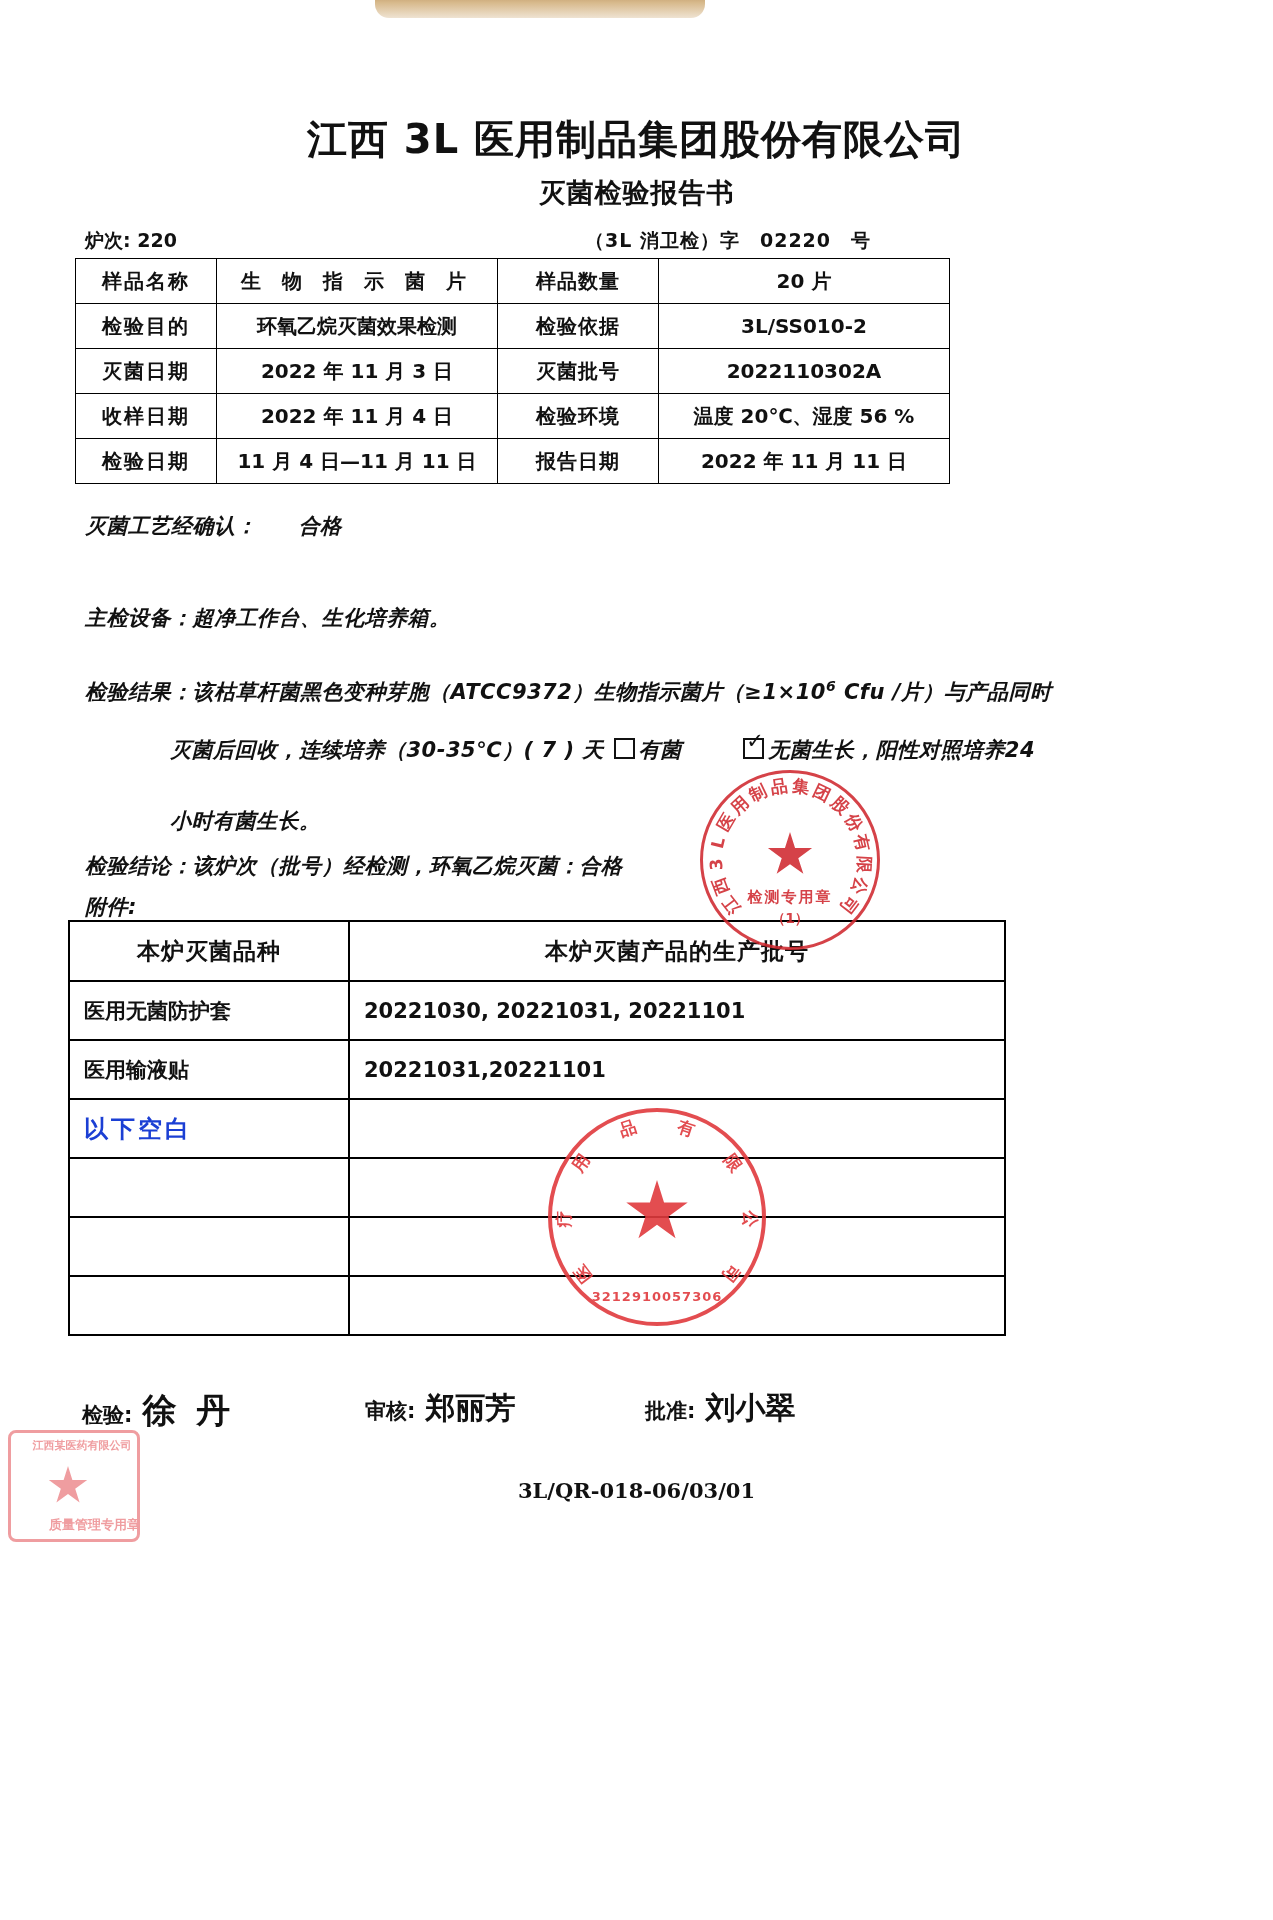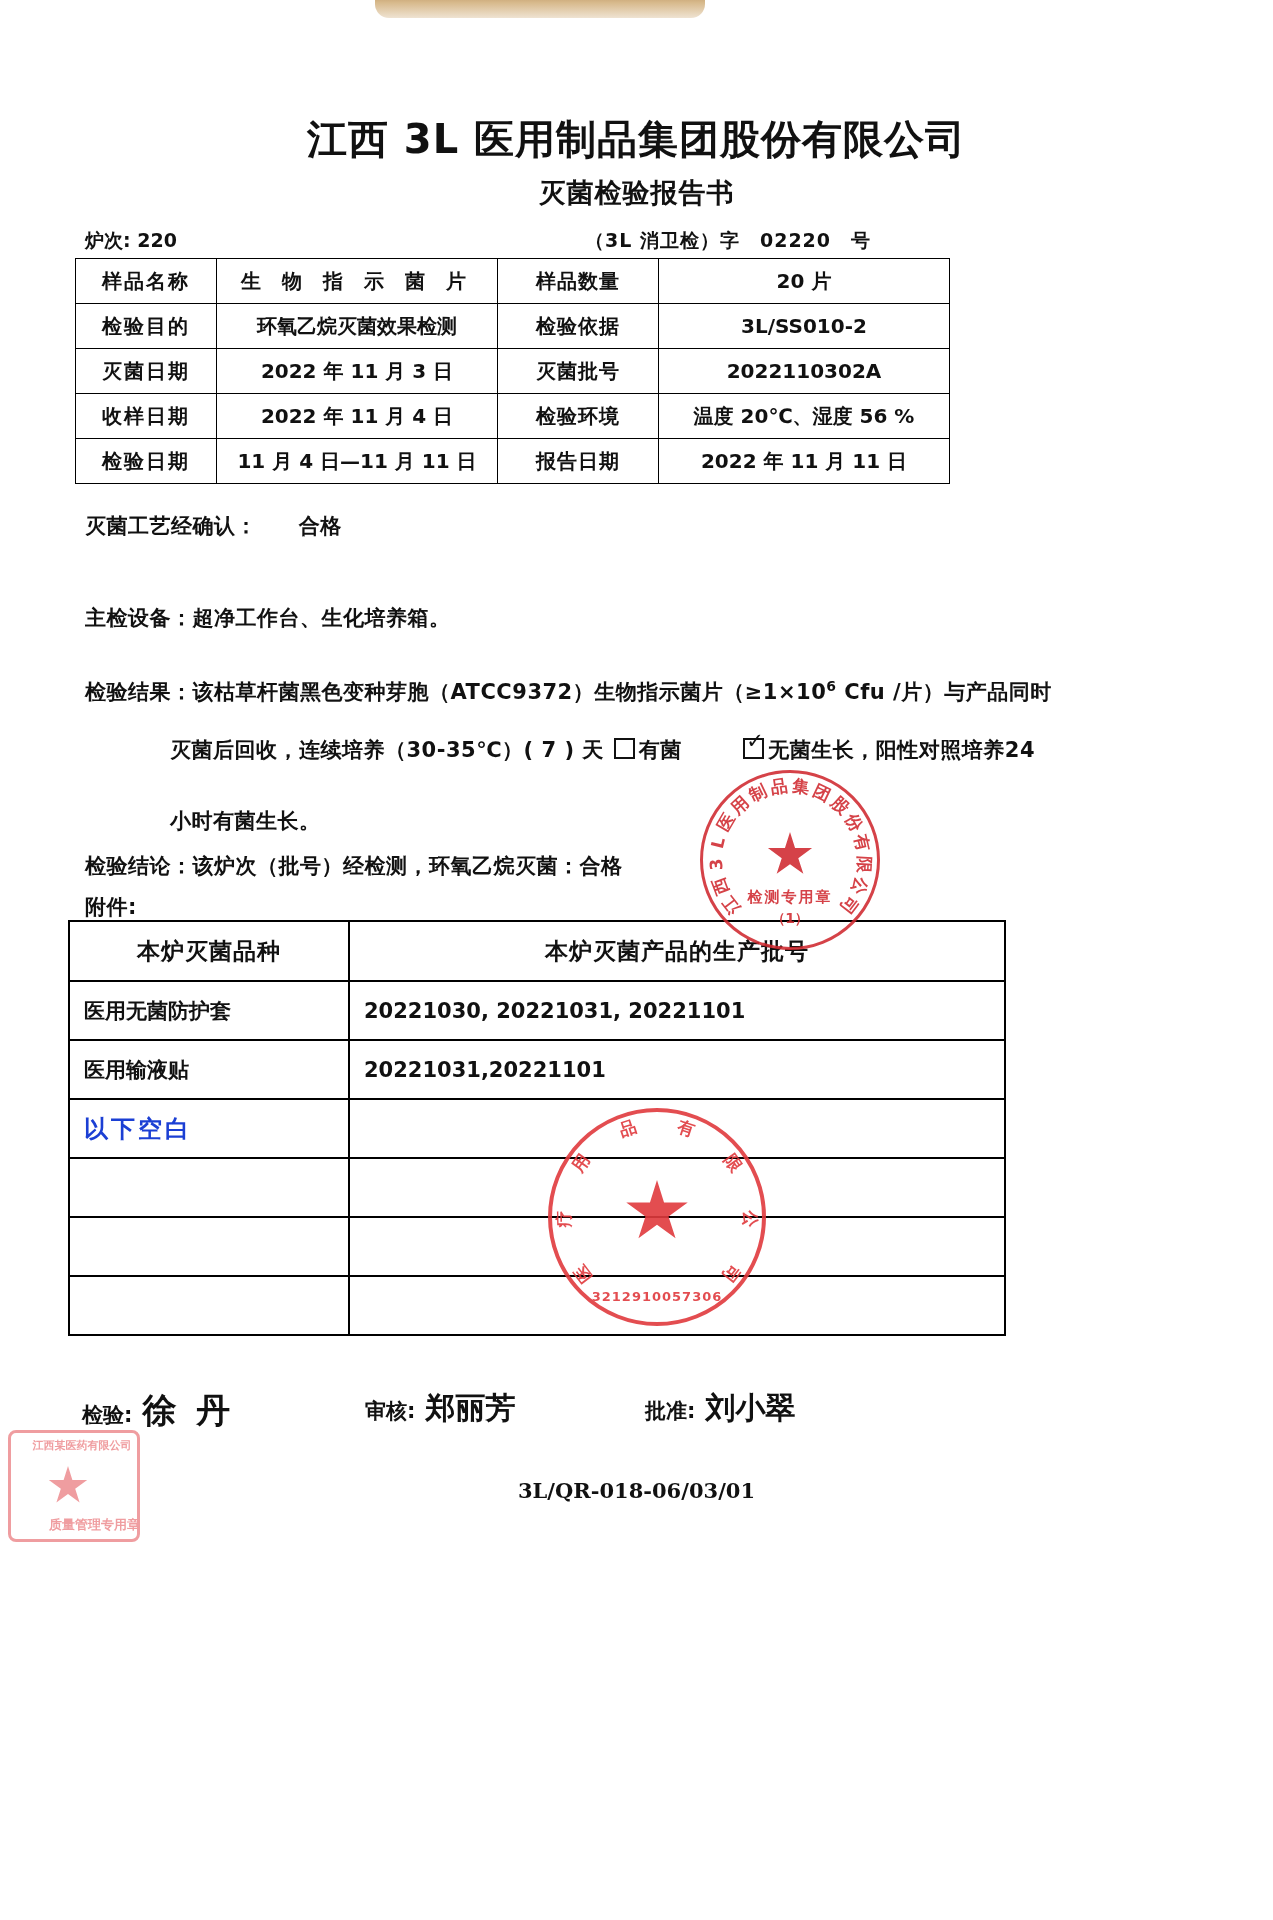--- a/index.html
+++ b/index.html
@@ -51,21 +51,21 @@
     vertical-align:middle;
     padding:0 4px;
   }
   .info-table .lbl{width:132px;letter-spacing:2px;}
   .info-table .val1{width:272px;}
   .info-table .lbl2{width:152px;letter-spacing:1px;}
   .info-table .val2{width:auto;}
   .sp{letter-spacing:7px;}
 
   
-  .para{position:absolute;font-size:21px;font-weight:bold;letter-spacing:.5px;}
+  .para{position:absolute;font-size:21px;font-weight:bold;letter-spacing:.5px;font-style:italic;}
   .p-process{left:85px;top:512px;}
   .p-process .gap{display:inline-block;width:26px;}
   .p-equip{left:85px;top:604px;}
   .p-result-1{left:85px;top:678px;}
   .p-result-2{left:170px;top:736px;}
   .p-result-3{left:170px;top:795px;margin-top:12px;}
   .p-conclusion{left:85px;top:852px;}
   .p-attach{left:85px;top:893px;}
 
   .sup{font-size:14px;vertical-align:super;}

